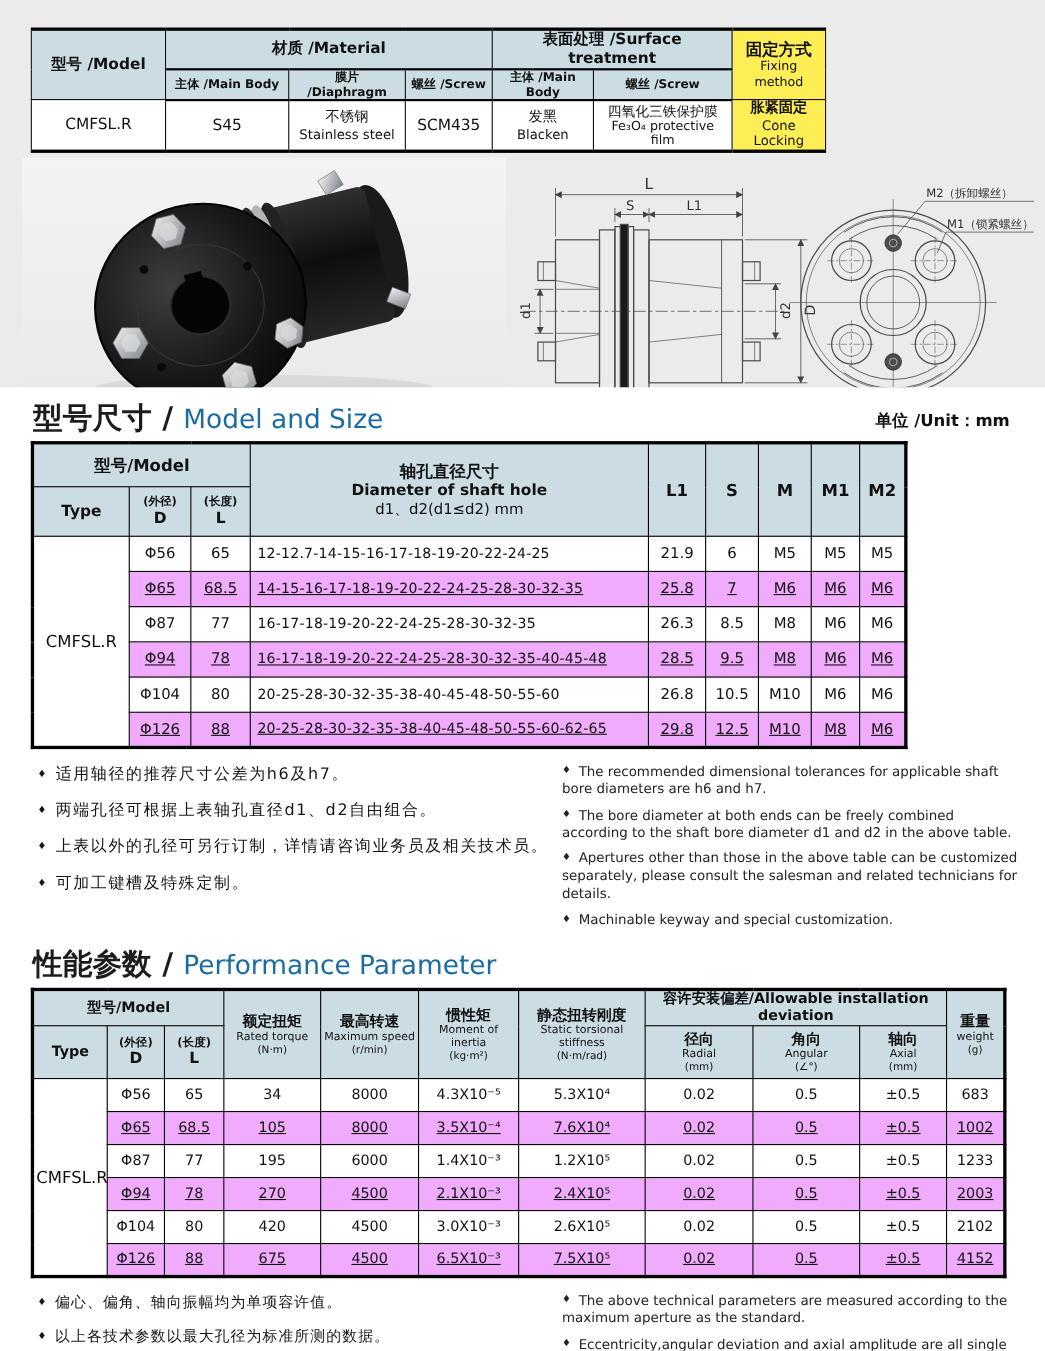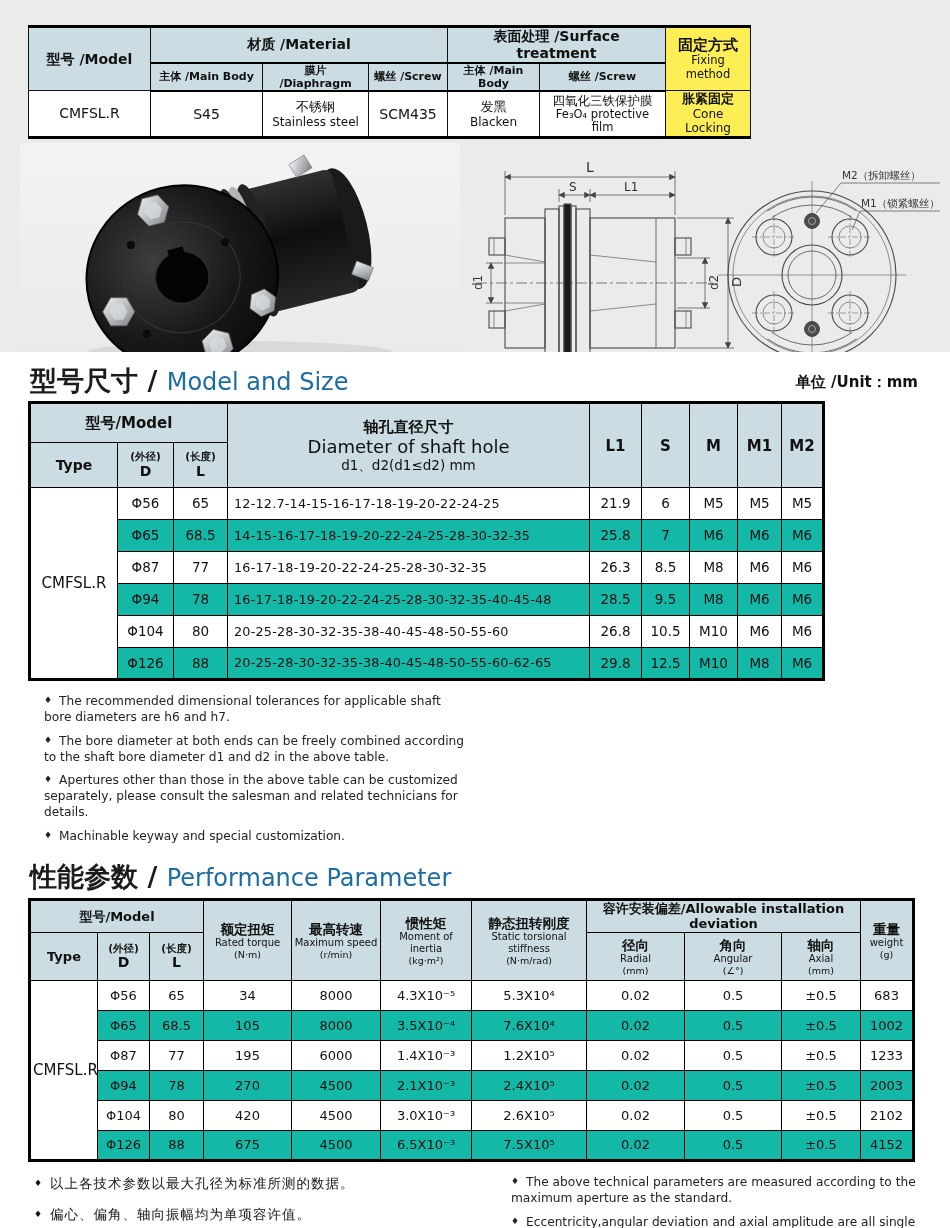--- a/index.html
+++ b/index.html
@@ -52,26 +52,26 @@
   .size-table { border:3px solid #000; } .perf-table { border:3px solid #000; }
   .size-table th { background:#cbdce2; }
   .perf-table th { background:#cbdce2; }
   .size-table tr.hr1 th { height:40px; font-size:15px; font-weight:bold; }
   .size-table tr.hr2 th { height:45px; font-size:14px; font-weight:bold; }
   .size-table td { height:32px; font-size:13.5px; }
   .perf-table tr.hr1 th { height:32px; font-size:13px; font-weight:bold; }
   .perf-table tr.hr2 th { height:48px; font-size:13px; font-weight:bold; }
   .perf-table td { height:30px; font-size:13px; }
   td.type-cell { font-size:15px; background:#fff; }
-  tr.alt td { background:#14b8a6; }
+  tr.alt td { background:#f0abfc;text-decoration:underline; }
   td.holes { text-align:left; padding-left:6px; font-size:12.8px; letter-spacing:0.2px; }
   .h-sub { display:block; font-size:10.5px; font-weight:bold; }
   .h-big { display:block; font-size:14px; font-weight:bold; }
   .hole-cn { display:block; font-size:15px; }
-  .hole-en { display:block; font-size:18px; font-weight:400; }
+  .hole-en { display:block; font-size:14px; font-weight:700; }
   .hole-rg { display:block; font-size:13.5px; font-weight:400; }
   .ph-cn { display:block; font-size:13.5px; }
   .ph-en { display:block; font-size:10px; font-weight:normal; }
   .ph-unit { display:block; font-size:9.5px; font-weight:normal; }
   .dev-head { font-size:12.5px; }
 
   
   .notes { display:flex; margin:13px 20px 0 34px; }
   .notes .col-cn { width:468px; }
   .notes .col-en { width:420px; margin-left:10px; }
@@ -411,20 +411,26 @@
       <td>29.8</td>
       <td>12.5</td>
       <td>M10</td>
       <td>M8</td>
       <td>M6</td>
     </tr>
   </tbody>
     </table>
 
   <div class="notes">
+    <div class="col-cn">
+      <div class="note-item-cn"><span class="blt">♦</span><span>适用轴径的推荐尺寸公差为h6及h7。</span></div>
+      <div class="note-item-cn"><span class="blt">♦</span><span>两端孔径可根据上表轴孔直径d1、d2自由组合。</span></div>
+      <div class="note-item-cn"><span class="blt">♦</span><span>上表以外的孔径可另行订制，详情请咨询业务员及相关技术员。</span></div>
+      <div class="note-item-cn"><span class="blt">♦</span><span>可加工键槽及特殊定制。</span></div>
+    </div>
     <div class="col-en">
       <div class="note-item-en"><span class="blt">♦</span><span>The recommended dimensional tolerances for applicable shaft bore diameters are h6 and h7.</span></div>
       <div class="note-item-en"><span class="blt">♦</span><span>The bore diameter at both ends can be freely combined according to the shaft bore diameter d1 and d2 in the above table.</span></div>
       <div class="note-item-en"><span class="blt">♦</span><span>Apertures other than those in the above table can be customized separately, please consult the salesman and related technicians for details.</span></div>
       <div class="note-item-en"><span class="blt">♦</span><span>Machinable keyway and special customization.</span></div>
     </div>
   </div>
 
   <div class="sec-head" style="margin-top:10px">
     <div class="sec-title">
@@ -573,22 +579,22 @@
       <td>0.02</td>
       <td>0.5</td>
       <td>±0.5</td>
       <td>4152</td>
     </tr>
   </tbody>
     </table>
 
   <div class="notes notes2">
     <div class="col-cn">
+      <div class="note-item-cn"><span class="blt">♦</span><span>偏心、偏角、轴向振幅均为单项容许值。</span></div>
       <div class="note-item-cn"><span class="blt">♦</span><span>以上各技术参数以最大孔径为标准所测的数据。</span></div>
-      <div class="note-item-cn"><span class="blt">♦</span><span>偏心、偏角、轴向振幅均为单项容许值。</span></div>
 
     </div>
     <div class="col-en">
       <div class="note-item-en"><span class="blt">♦</span><span>The above technical parameters are measured according to the maximum aperture as the standard.</span></div>
       <div class="note-item-en"><span class="blt">♦</span><span>Eccentricity,angular deviation and axial amplitude are all single allowable values.</span></div>
 
     </div>
   </div>
 
 </div>

